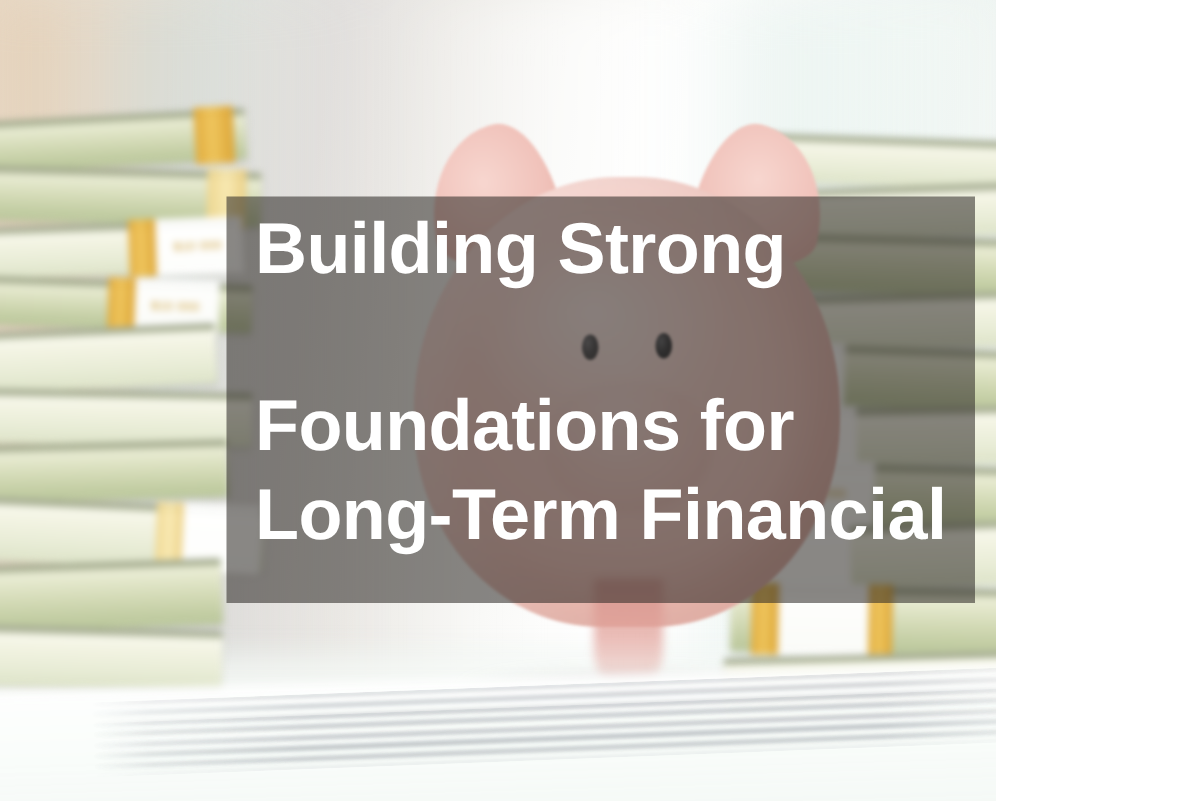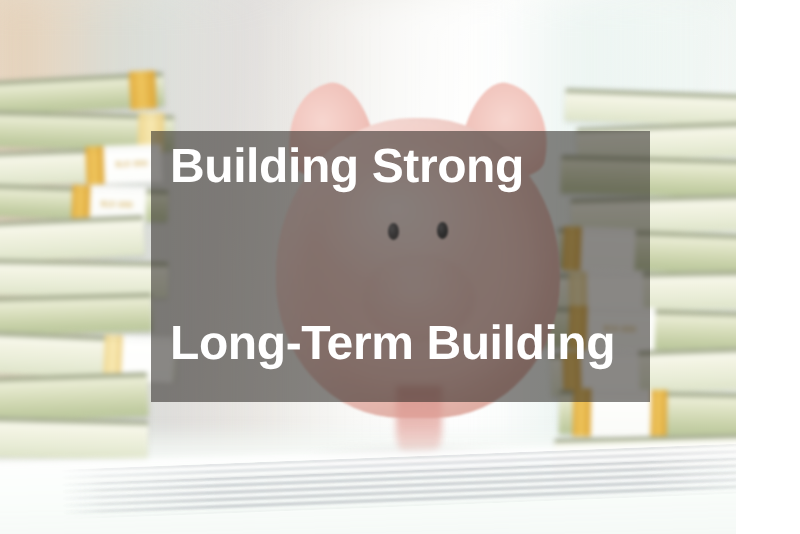--- a/index.html
+++ b/index.html
@@ -6,21 +6,21 @@
     margin: 0;
     padding: 0;
     background: #ffffff;
   }
   body {
     font-family: "Liberation Sans", sans-serif;
   }
 
   #stage {
     position: relative;
-    width: 736px;
+    width: 664px;
     height: 534px;
     overflow: hidden;
     background: #f2f3ee;
   }
 
   
   .photo {
     position: absolute;
     inset: 0;
     overflow: hidden;
@@ -458,18 +458,18 @@
 
     <div class="doc-sheet"></div>
     <div class="doc-lines"></div>
     <div class="doc-lines second"></div>
   </div>
 
   <div class="title-overlay">
     <h1 class="title-text">
       <span>Building Strong</span><br>
       <br>
-      <br>
-      <span>Long-Term Building</span>
+      <span>Foundations for</span><br>
+      <span>Long-Term Financial</span>
     </h1>
   </div>
 
 </div>
 
 </body></html>

